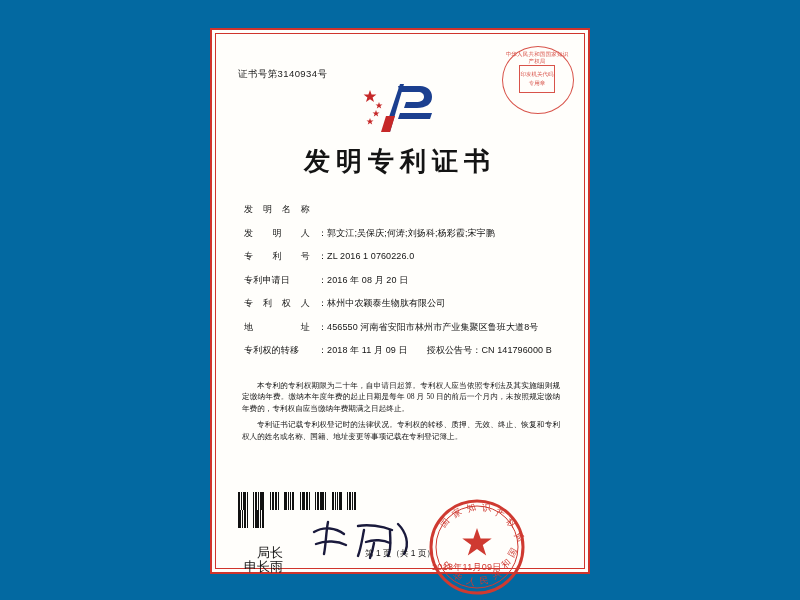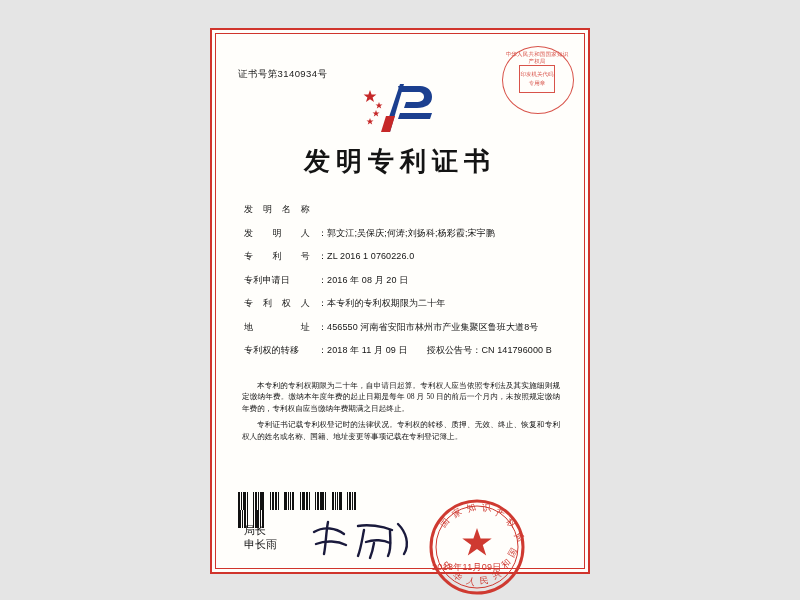--- a/index.html
+++ b/index.html
@@ -10,21 +10,21 @@
   body {
     width: 800px;
     height: 600px;
     font-family: "Liberation Sans", sans-serif;
     overflow: hidden;
   }
   .page {
     position: relative;
     width: 800px;
     height: 600px;
-    background: #e5e5e5;
+    background: #0369a1;
   }
   
   .sheet {
     position: absolute;
     left: 210px;
     top: 28px;
     width: 380px;
     height: 546px;
     background: #fffefb;
   }
@@ -170,24 +170,25 @@
     display: inline-block;
     background: #111;
     height: 18px;
     margin-right: 1px;
     vertical-align: top;
   }
   
   .director {
     position: absolute;
     left: 34px;
-    top: 495px;
-    font-size: 11px;
+    top: 518px;
+    font-size: 13px;
     line-height: 14px;
     color: #141414;
+    text-align: right;
   }
   .signature {
     position: absolute;
     left: 96px;
     top: 490px;
     width: 110px;
     height: 42px;
   }
   
   .seal {
@@ -284,21 +285,21 @@
         <div class="fvalue">：2016 年 08 月 20 日</div>
       </div>
 
       <div class="frow">
         <div class="flabel spread">
           <span>专</span>
           <span>利</span>
           <span>权</span>
           <span>人</span>
         </div>
-        <div class="fvalue">：本专利的专利权期限为二十年</div>
+        <div class="fvalue">：林州中农颖泰生物肽有限公司</div>
       </div>
 
       <div class="frow">
         <div class="flabel spread">
           <span>地</span>
           <span>址</span>
         </div>
         <div class="fvalue">：456550 河南省安阳市林州市产业集聚区鲁班大道8号</div>
       </div>
 
@@ -373,14 +374,15 @@
           <text x="38" y="85" transform="rotate(16 38 85)">人</text>
           <text x="52" y="86" transform="rotate(-6 52 86)">民</text>
           <text x="66" y="81" transform="rotate(-26 66 81)">共</text>
           <text x="77" y="71" transform="rotate(-44 77 71)">和</text>
           <text x="85" y="60" transform="rotate(-60 85 60)">国</text>
         </g>
       </svg>
     </div>
     <div class="seal-date">2018年11月09日</div>
 
+    <div class="footer">第 1 页（共 1 页）</div>
   </div>
 </div>
 
 </body></html>

